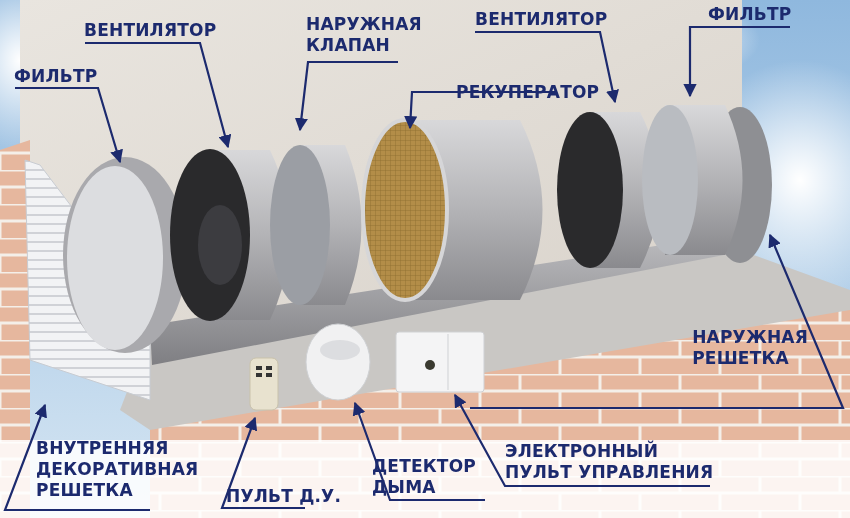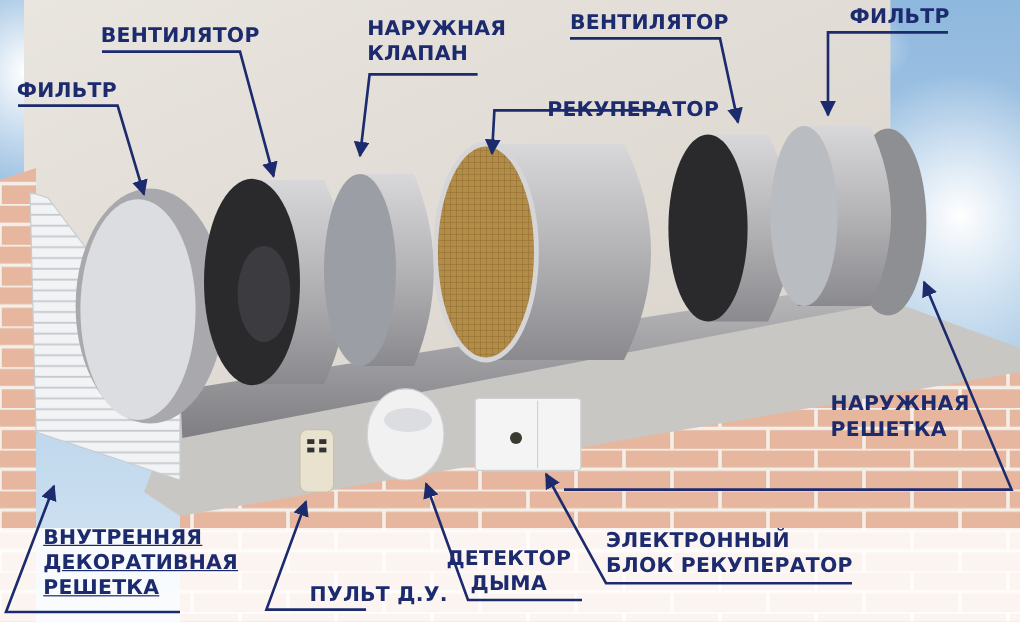--- a/index.html
+++ b/index.html
@@ -125,26 +125,26 @@
   <div>НАРУЖНАЯ</div>
   <div>КЛАПАН</div>
 </div>
 <div class="lbl" style="left:420px;top:82px;margin-left:36px;">РЕКУПЕРАТОР</div>
 <div class="lbl" style="left:475px;top:9px;">ВЕНТИЛЯТОР</div>
 <div class="lbl" style="left:708px;top:4px;">ФИЛЬТР</div>
 <div class="lbl r" style="right:42px;top:327px;">
   <div>НАРУЖНАЯ</div>
   <div>РЕШЕТКА</div>
 </div>
-<div class="lbl" style="left:36px;top:438px;text-decoration:underline;">
+<div class="lbl" style="left:36px;top:438px;">
   <div>ВНУТРЕННЯЯ</div>
   <div>ДЕКОРАТИВНАЯ</div>
   <div>РЕШЕТКА</div>
 </div>
-<div class="lbl" style="left:226px;top:486px;margin-left:32px;">ПУЛЬТ Д.У.</div>
-<div class="lbl" style="left:372px;top:456px;text-align:center;">
+<div class="lbl" style="left:226px;top:486px;">ПУЛЬТ Д.У.</div>
+<div class="lbl" style="left:372px;top:456px;">
   <div>ДЕТЕКТОР</div>
   <div>ДЫМА</div>
 </div>
 <div class="lbl" style="left:505px;top:441px;">
   <div>ЭЛЕКТРОННЫЙ</div>
-  <div>БЛОК РЕКУПЕРАТОР</div>
+  <div>ПУЛЬТ УПРАВЛЕНИЯ</div>
 </div>
 
 </body></html>

